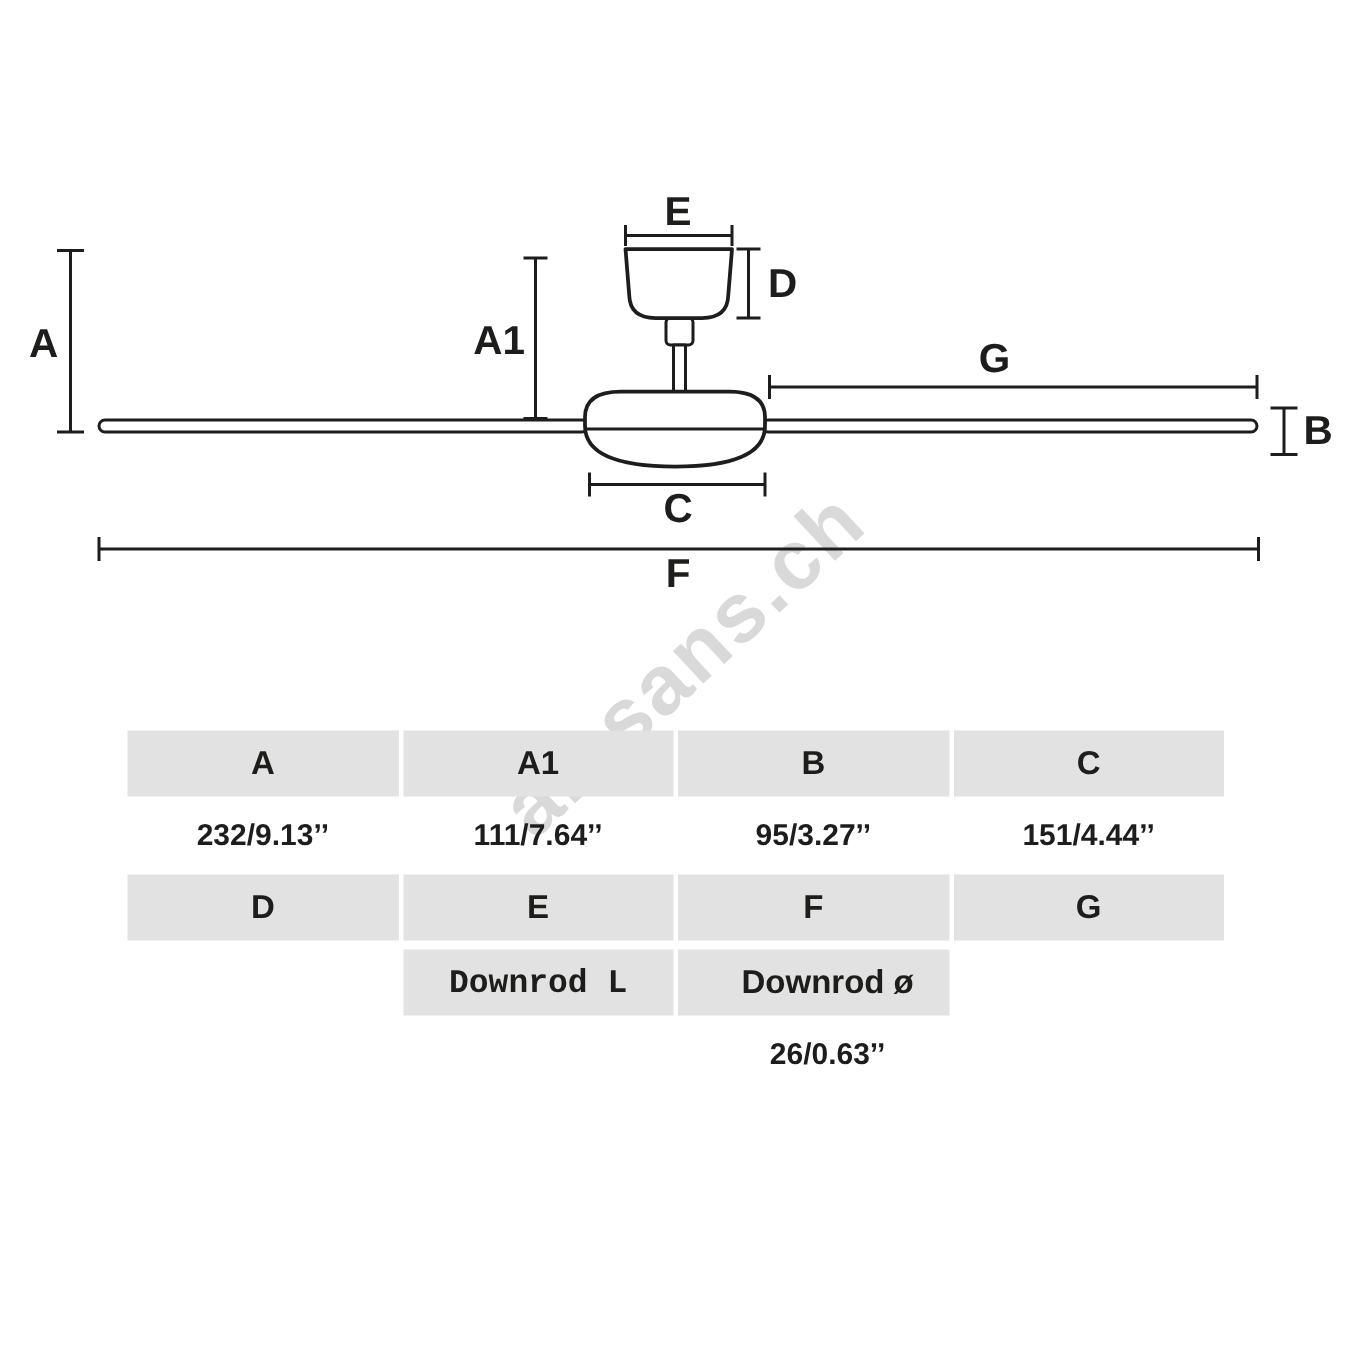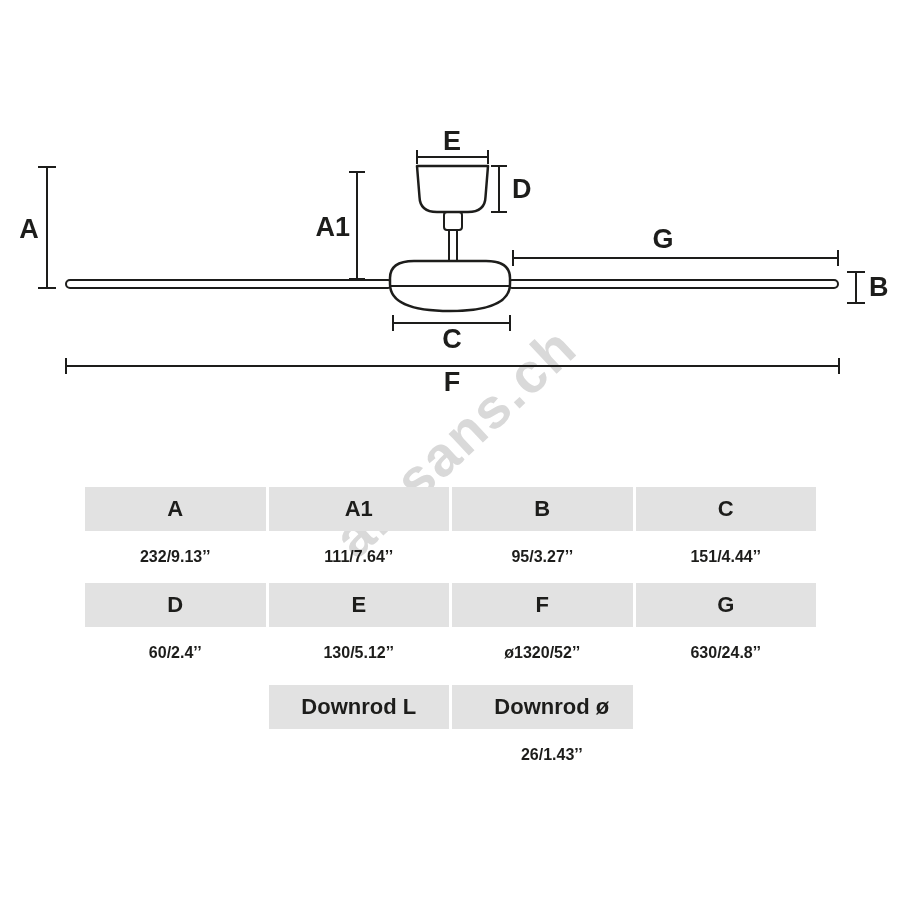--- a/index.html
+++ b/index.html
@@ -10,22 +10,22 @@
              font-weight:bold;font-size:56px;letter-spacing:2px;
              color:#d9d9d9;white-space:nowrap;z-index:1;}
   svg.drawing{position:absolute;left:0;top:0;z-index:2;}
   .dim-label text{font-family:"Liberation Sans",sans-serif;font-weight:bold;
                   font-size:27px;fill:#1d1d1b;}
   .dims-table{position:absolute;left:85px;top:487px;width:731px;z-index:3;}
   .hrow,.vrow{display:grid;grid-template-columns:repeat(4,1fr);column-gap:3px;}
   .hcell{background:#e2e2e2;height:44px;display:flex;align-items:center;justify-content:center;
          font-weight:bold;font-size:22px;}
   .vcell{height:52px;display:flex;align-items:center;justify-content:center;
-         font-weight:bold;font-size:16px;}
-  .c2{grid-column:2;}
+         font-weight:bold;font-size:20px;}
+  .c2{grid-column:2;font-family:Liberation Mono, monospace;}
   .c3{grid-column:3;padding-left:19px;}
   .row3{margin-top:6px;}
 </style>
 </head>
 <body>
 
 <div class="page">
 
   <div class="watermark">alasans.ch</div>
 
@@ -110,29 +110,23 @@
       <div class="vcell">95/3.27’’</div>
       <div class="vcell">151/4.44’’</div>
     </div>
 
     <div class="hrow">
       <div class="hcell">D</div>
       <div class="hcell">E</div>
       <div class="hcell">F</div>
       <div class="hcell">G</div>
     </div>
-    <div class="vrow">
-      <div class="vcell">60/2.4’’</div>
-      <div class="vcell">130/5.12’’</div>
-      <div class="vcell">ø1320/52’’</div>
-      <div class="vcell">630/24.8’’</div>
-    </div>
 
     <div class="hrow row3">
       <div class="hcell c2">Downrod L</div>
       <div class="hcell c3">Downrod ø</div>
     </div>
     <div class="vrow">
-      <div class="vcell c3">26/1.43’’</div>
+      <div class="vcell c3">26/0.63’’</div>
     </div>
 
   </div>
 </div>
 
 </body></html>

